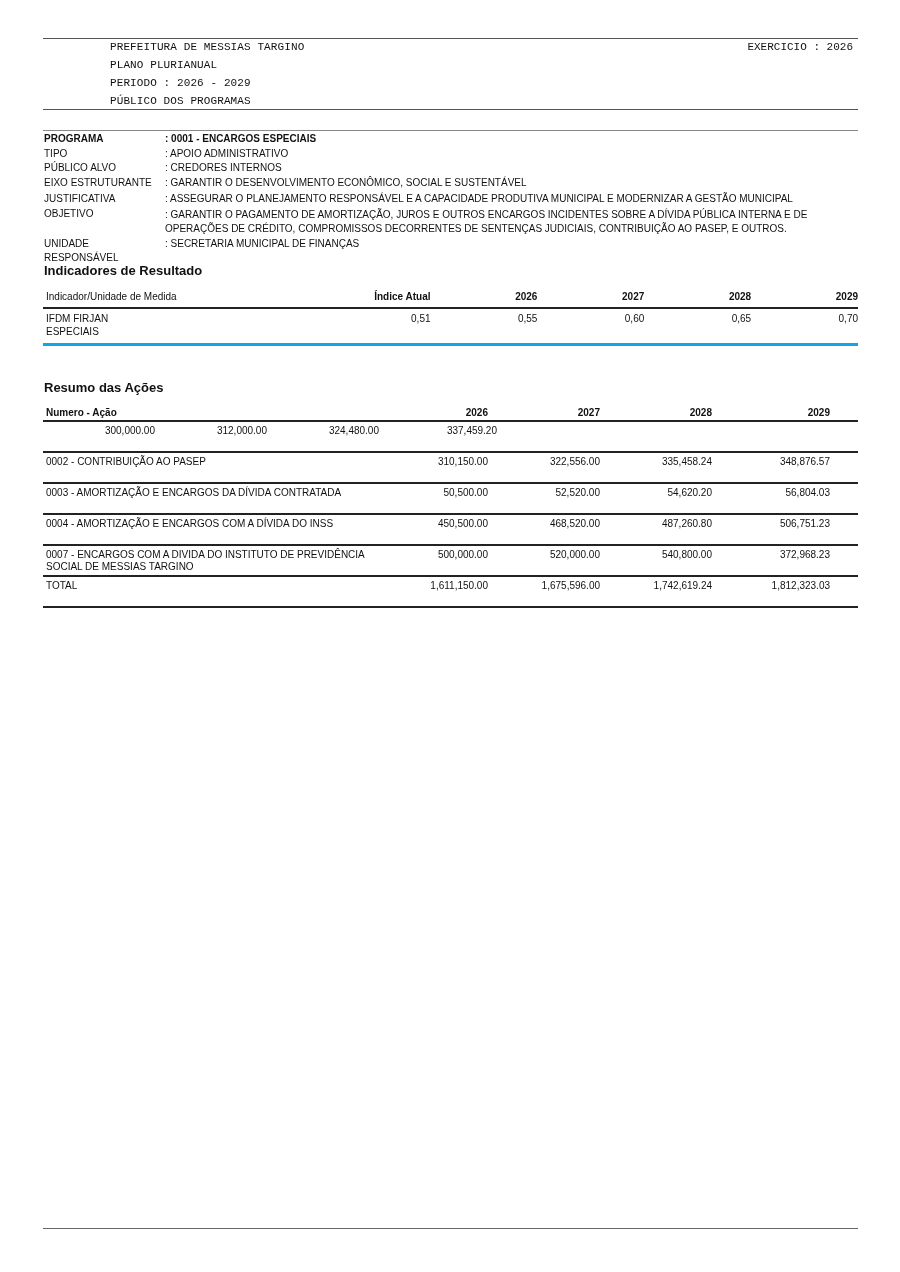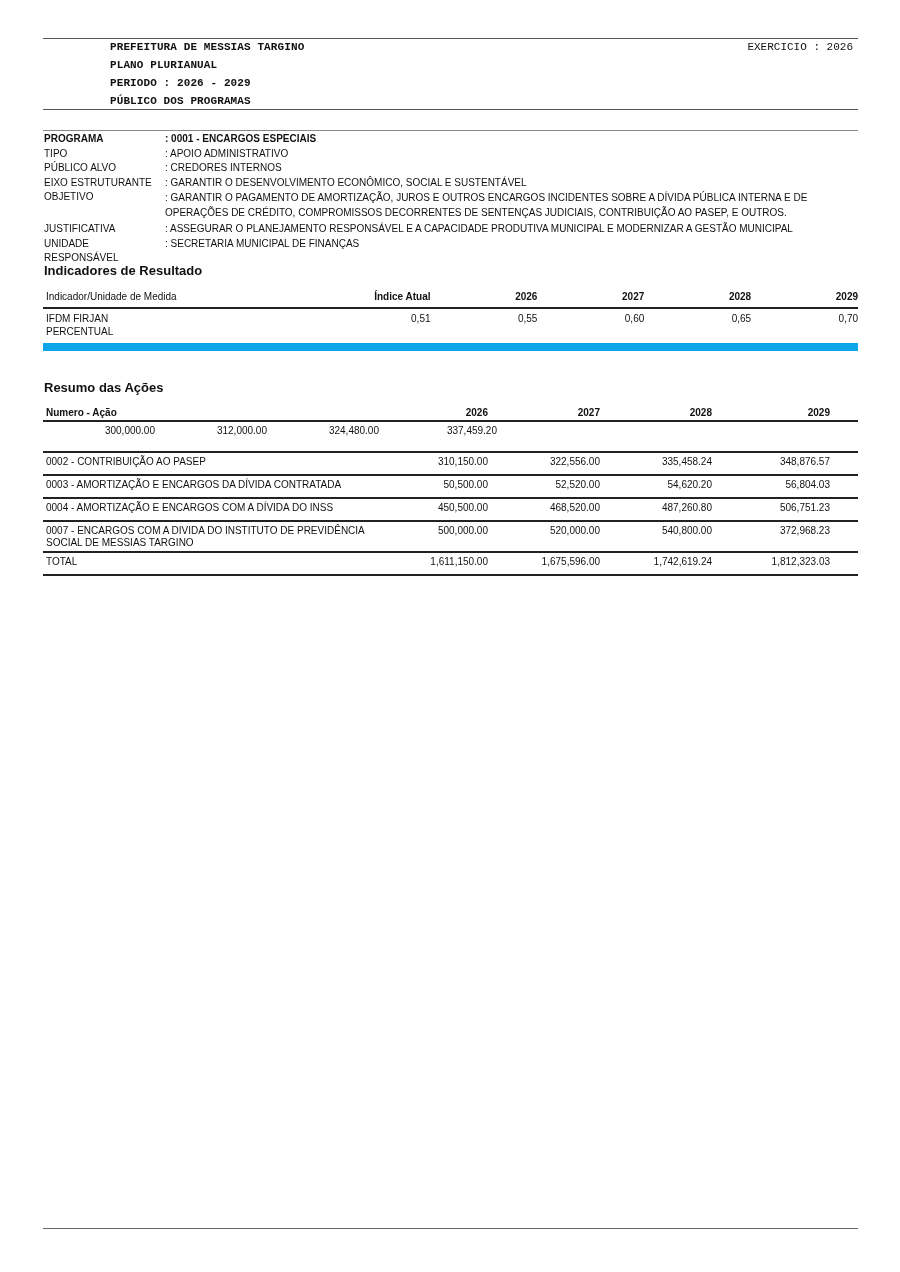--- a/index.html
+++ b/index.html
@@ -3,46 +3,46 @@
 <meta charset="utf-8">
 <style>
   html, body { margin: 0; padding: 0; background: #ffffff; }
   body { width: 900px; height: 1272px; position: relative; overflow: hidden;
          font-family: "Liberation Sans", sans-serif; color: #111; }
 
   
   .hdr-top-line { position: absolute; left: 43px; top: 38px; width: 815px; height: 0; border-top: 1.5px solid #555; }
   .hdr-bottom-line { position: absolute; left: 43px; top: 109px; width: 815px; height: 0; border-top: 1.5px solid #555; }
   .hdr-lines { position: absolute; left: 110px; top: 40px; }
-  .hdr-lines div { font-family: "Liberation Mono", monospace; font-weight: bold; font-size: 11px; height: 18px; line-height: 15px; letter-spacing: 0.1px; }
+  .hdr-lines div { font-family: "Liberation Mono", monospace; font-weight: normal; font-size: 11px; height: 18px; line-height: 15px; letter-spacing: 0.1px; }
   .hdr-exercicio { position: absolute; right: 47px; top: 40px; font-family: "Liberation Mono", monospace; font-weight: normal; font-size: 11px; line-height: 15px; }
 
   
   .prog-line { position: absolute; left: 43px; top: 130px; width: 815px; border-top: 1px solid #888; }
   .prog { position: absolute; left: 44px; top: 132px; width: 815px; font-size: 10px; }
   .prog-row { display: flex; line-height: 14.5px; }
   .prog-row .lbl { width: 121px; flex: none; }
   .prog-row .val { flex: 1; }
   .prog-row.bold { font-weight: bold; }
 
   .section-title { position: absolute; left: 44px; font-size: 13px; font-weight: bold; }
 
   
   .ind { position: absolute; left: 43px; top: 291px; width: 815px; font-size: 10px; }
   .ind-head { display: flex; height: 16px; align-items: flex-start; border-bottom: 2px solid #222; }
-  .ind-row { display: flex; padding-top: 3px; height: 31px; border-bottom: 8px solid #0ea5e9; line-height: 13px; }
+  .ind-row { display: flex; padding-top: 3px; height: 31px; border-bottom: 3px solid #0ea5e9; line-height: 13px; }
   .c-ind { width: 250px; padding-left: 3px; }
   .c-atual { width: 135px; text-align: right; }
   .c-y { width: 107px; text-align: right; }
   .ind-head .c-atual, .ind-head .c-y { font-weight: bold; }
 
   
   .act { position: absolute; left: 43px; top: 404px; width: 815px; font-size: 10px; }
   .act-head { display: flex; height: 16px; align-items: center; border-bottom: 2px solid #222; font-weight: bold; }
-  .act-row { display: flex; border-bottom: 2px solid #222; line-height: 12px; padding-top: 3px; padding-bottom: 6px; }
+  .act-row { display: flex; border-bottom: 2px solid #222; line-height: 12px; padding-top: 3px; padding-bottom: 14px; }
   .a-name { width: 330px; padding-left: 3px; }
   .a-y { width: 112px; text-align: right; padding-right: 0; }
   .a-y:last-child { width: 118px; }
   .act-row.tall { height: 26px; padding-bottom: 0; }
 
   
   .ftr-line { position: absolute; left: 43px; top: 1228px; width: 815px; border-top: 1.5px solid #666; }
   .ftr-page { position: absolute; right: 43px; top: 1286px; font-family: "Liberation Mono", monospace; font-style: italic; font-size: 16px; color: #666; }
 </style>
 </head>
@@ -69,48 +69,48 @@
     <span class="val">: APOIO ADMINISTRATIVO</span>
   </div>
   <div class="prog-row">
     <span class="lbl">PÚBLICO ALVO</span>
     <span class="val">: CREDORES INTERNOS</span>
   </div>
   <div class="prog-row">
     <span class="lbl">EIXO ESTRUTURANTE</span>
     <span class="val">: GARANTIR O DESENVOLVIMENTO ECONÔMICO, SOCIAL E SUSTENTÁVEL</span>
   </div>
+  <div class="prog-row" style="margin-top:2px">
+    <span class="lbl">JUSTIFICATIVA</span>
+    <span class="val">: ASSEGURAR O PLANEJAMENTO RESPONSÁVEL E A CAPACIDADE PRODUTIVA MUNICIPAL E MODERNIZAR A GESTÃO MUNICIPAL</span>
+  </div>
   <div class="prog-row" style="line-height:14px">
     <span class="lbl">OBJETIVO</span>
     <span class="val" style="padding-top:1px;line-height:14.5px">: GARANTIR O PAGAMENTO DE AMORTIZAÇÃO, JUROS E OUTROS ENCARGOS INCIDENTES SOBRE A DÍVIDA PÚBLICA INTERNA E DE OPERAÇÕES DE CRÉDITO, COMPROMISSOS DECORRENTES DE SENTENÇAS JUDICIAIS, CONTRIBUIÇÃO AO PASEP, E OUTROS.</span>
-  </div>
-  <div class="prog-row" style="margin-top:2px">
-    <span class="lbl">JUSTIFICATIVA</span>
-    <span class="val">: ASSEGURAR O PLANEJAMENTO RESPONSÁVEL E A CAPACIDADE PRODUTIVA MUNICIPAL E MODERNIZAR A GESTÃO MUNICIPAL</span>
   </div>
   <div class="prog-row">
     <span class="lbl" style="width:80px;margin-right:41px">UNIDADE RESPONSÁVEL</span>
     <span class="val">: SECRETARIA MUNICIPAL DE FINANÇAS</span>
   </div>
 </div>
 
 <div class="section-title" style="top:263px">Indicadores de Resultado</div>
 <div class="ind">
   <div class="ind-head">
     <span class="c-ind">Indicador/Unidade de Medida</span>
     <span class="c-atual">Índice Atual</span>
     <span class="c-y">2026</span>
     <span class="c-y">2027</span>
     <span class="c-y">2028</span>
     <span class="c-y">2029</span>
   </div>
   <div class="ind-row">
     <span class="c-ind">
       <div>IFDM FIRJAN</div>
-      <div>PERCENTUAL</div>
+      <div>ESPECIAIS</div>
     </span>
     <span class="c-atual">0,51</span>
     <span class="c-y">0,55</span>
     <span class="c-y">0,60</span>
     <span class="c-y">0,65</span>
     <span class="c-y">0,70</span>
   </div>
 </div>
 
 <div class="section-title" style="top:380px">Resumo das Ações</div>

